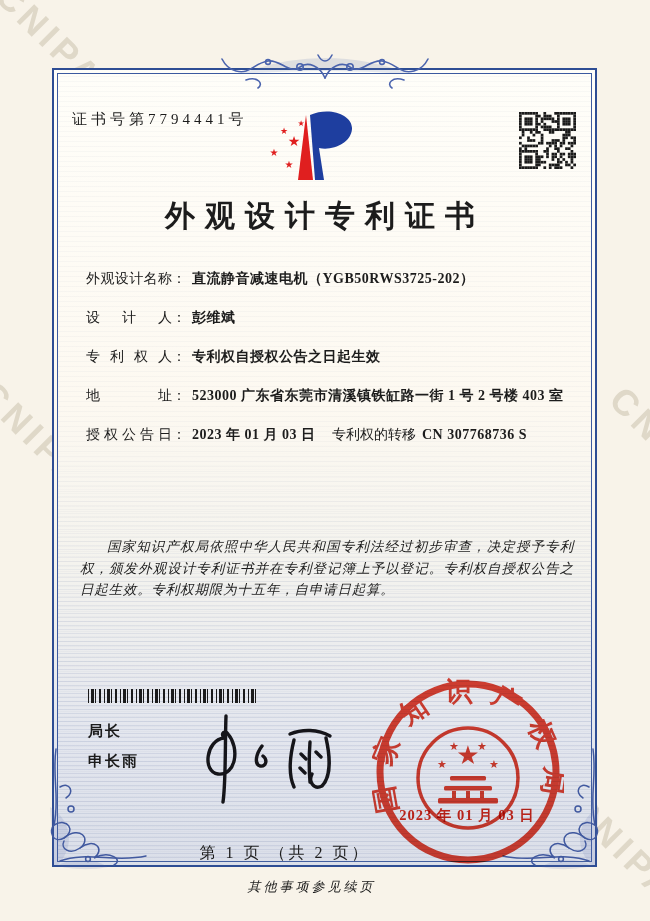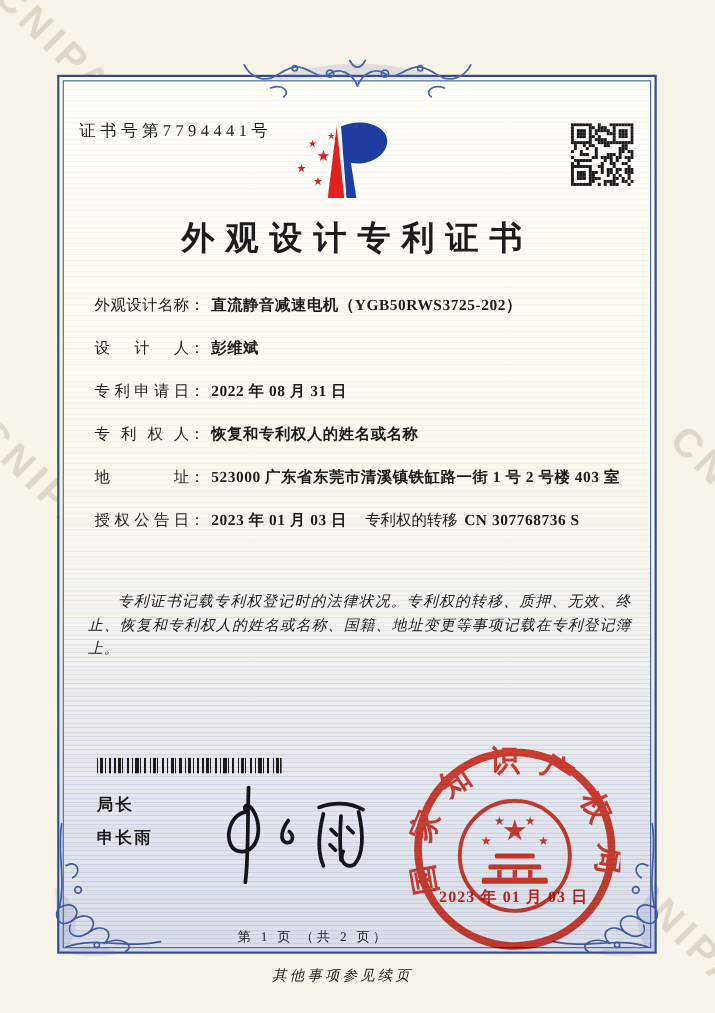--- a/index.html
+++ b/index.html
@@ -82,21 +82,21 @@
     font-family:"Liberation Sans","DejaVu Sans",sans-serif;font-size:15px;letter-spacing:2px;font-weight:bold;}
   .signer div{margin-bottom:11px;}
   .signature{position:absolute;left:190px;top:710px;z-index:5;}
   .seal{position:absolute;left:372px;top:676px;z-index:6;mix-blend-mode:multiply;}
   .seal-date{
     position:absolute;left:377px;top:806px;width:180px;text-align:center;z-index:7;
     color:#d8281c;font-weight:bold;font-size:14.5px;letter-spacing:1px;mix-blend-mode:multiply;
   }
   .pagination{
     position:absolute;left:0;top:843px;width:570px;text-align:center;
-    font-size:12px;letter-spacing:3px;z-index:4;
+    font-size:16px;letter-spacing:3px;z-index:4;
   }
   .footer-note{
     position:absolute;left:0;top:878px;width:623px;text-align:center;
     font-size:13px;font-style:italic;letter-spacing:3px;z-index:4;
   }
 </style>
 </head>
 <body>
 
 <div class="wm" style="left:-18px;top:16px;">CNIPA</div>
@@ -404,38 +404,35 @@
 <div class="title">外观设计专利证书</div>
 
 <div class="fields">
   <div class="field-row">
     <span class="f-label">外观设计名称</span><span class="f-colon">：</span><span class="f-value">直流静音减速电机（YGB50RWS3725-202）</span>
   </div>
   <div class="field-row">
     <span class="f-label">设计人</span><span class="f-colon">：</span><span class="f-value">彭维斌</span>
   </div>
   <div class="field-row">
-    <span class="f-label">专利申请日</span><span class="f-colon">：</span><span class="f-value">2022 年 08 月 31 日</span>
-  </div>
-  <div class="field-row">
-    <span class="f-label">专利权人</span><span class="f-colon">：</span><span class="f-value">恢复和专利权人的姓名或名称</span>
+    <span class="f-label">专利权人</span><span class="f-colon">：</span><span class="f-value">专利权自授权公告之日起生效</span>
   </div>
   <div class="field-row">
     <span class="f-label">地址</span><span class="f-colon">：</span><span class="f-value">523000 广东省东莞市清溪镇铁缸路一街 1 号 2 号楼 403 室</span>
   </div>
   <div class="field-row">
     <span class="f-label">授权公告日</span><span class="f-colon">：</span><span class="f-value">2023 年 01 月 03 日</span>
     <span class="field-second">
       <span class="f-label" style="width:70px">专利权的转移</span><span class="f-colon">：</span><span class="f-value">CN 307768736 S</span>
     </span>
   </div>
 </div>
 
 <div class="body-text">
-  <p>专利证书记载专利权登记时的法律状况。专利权的转移、质押、无效、终止、恢复和专利权人的姓名或名称、国籍、地址变更等事项记载在专利登记簿上。</p>
+  <p>国家知识产权局依照中华人民共和国专利法经过初步审查，决定授予专利权，颁发外观设计专利证书并在专利登记簿上予以登记。专利权自授权公告之日起生效。专利权期限为十五年，自申请日起算。</p>
 </div>
 
 <div class="barcode"></div>
 
 <div class="signer">
   <div>局长</div>
   <div>申长雨</div>
 </div>
 
 <svg class="signature" width="155" height="95" viewBox="0 0 155 95">

